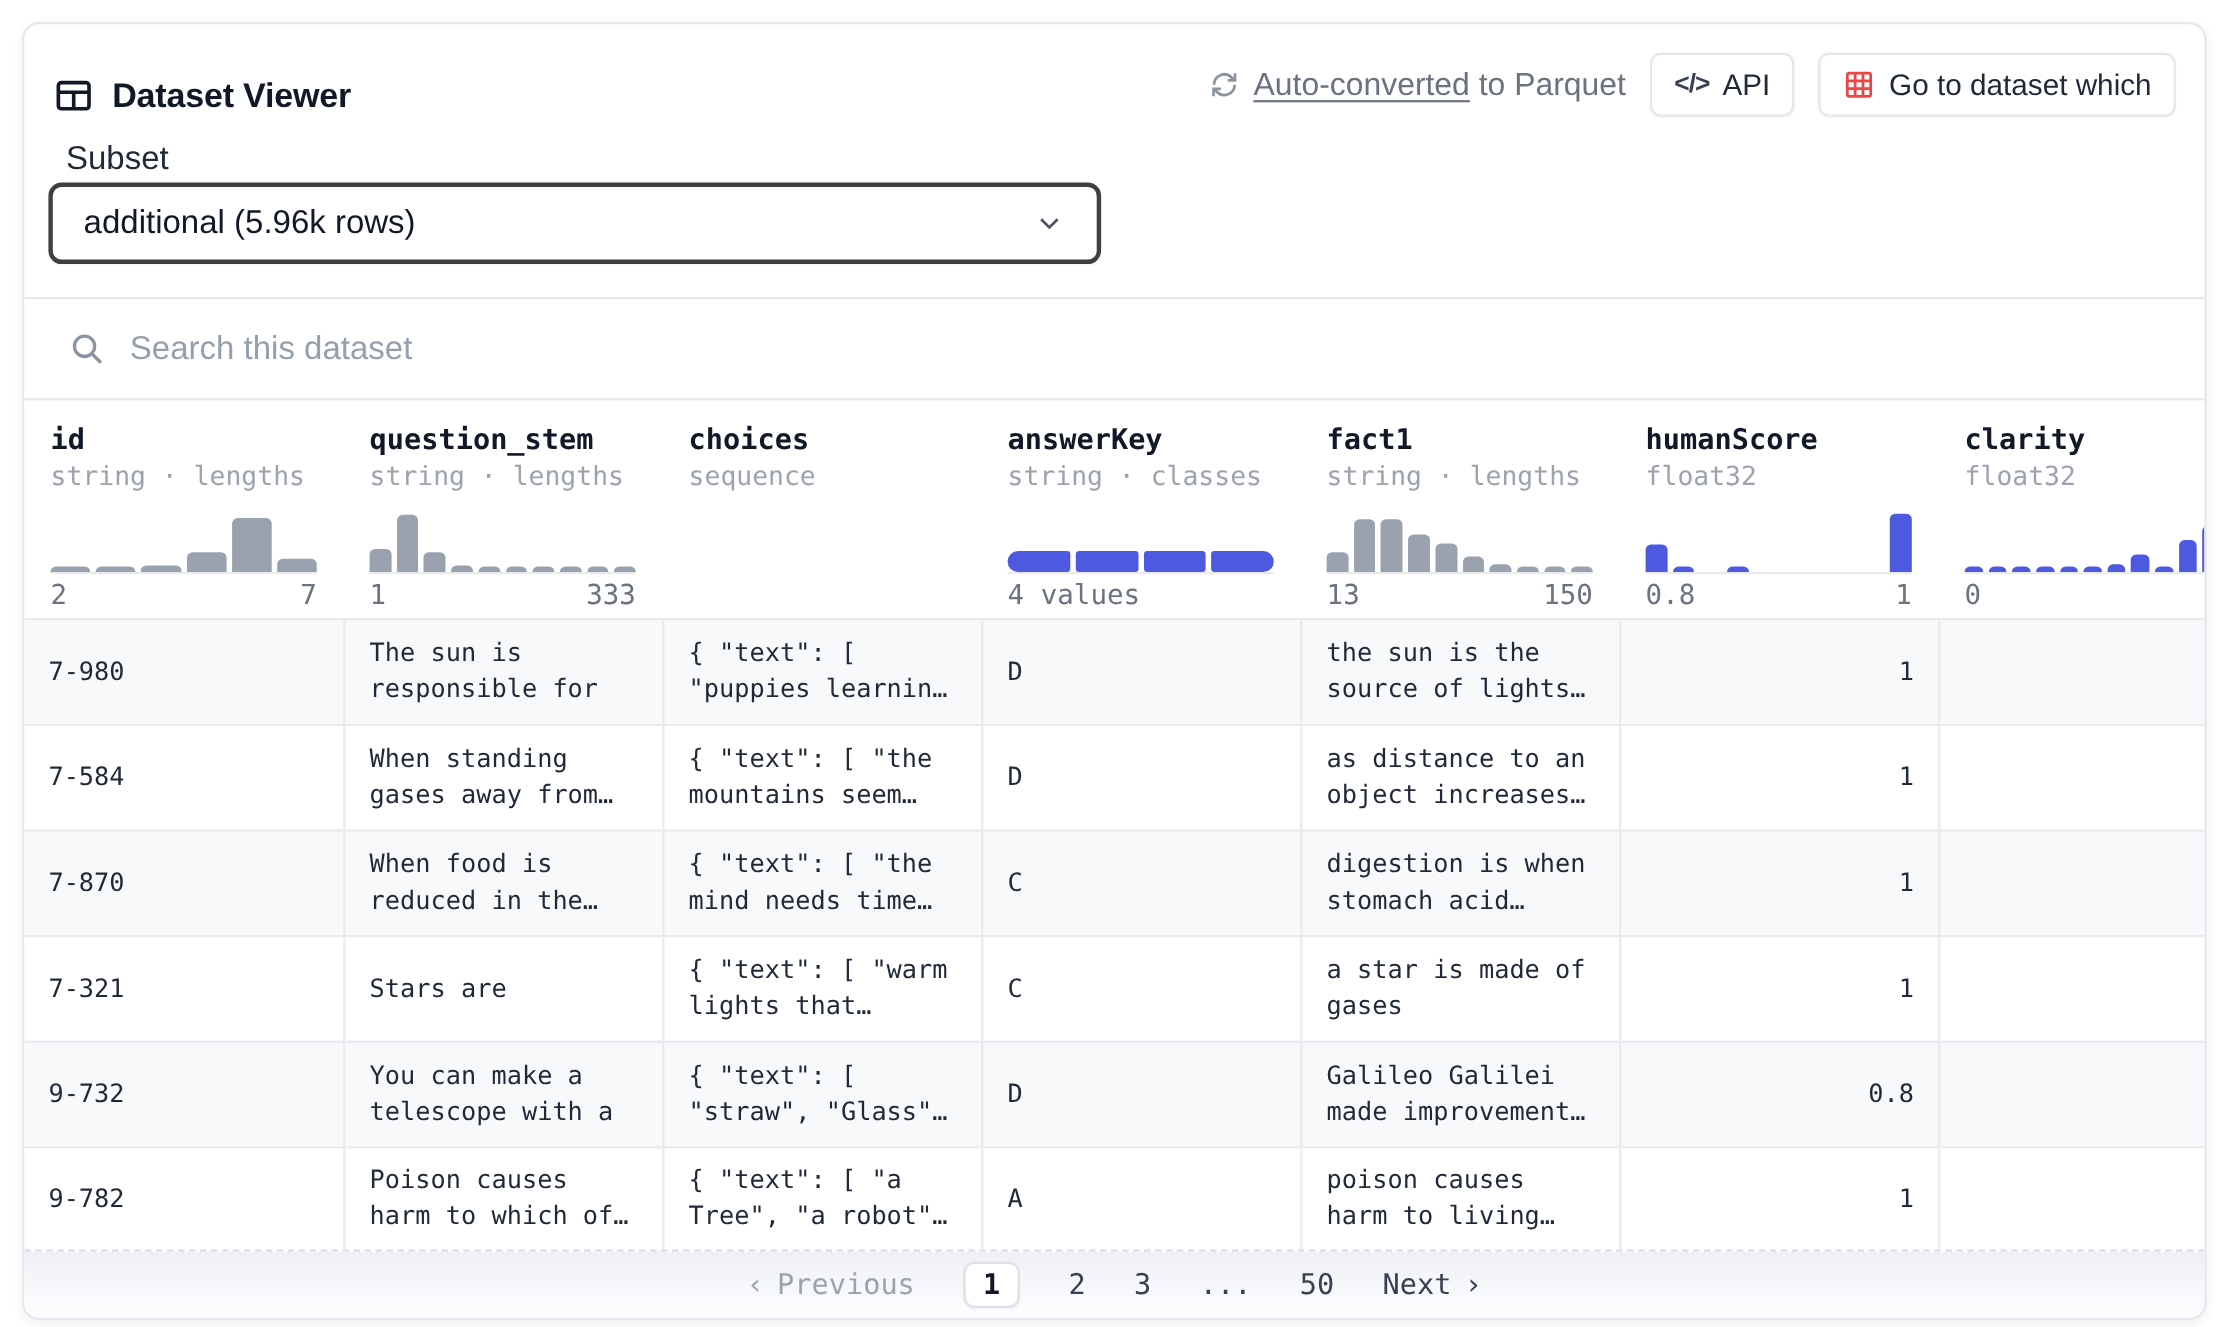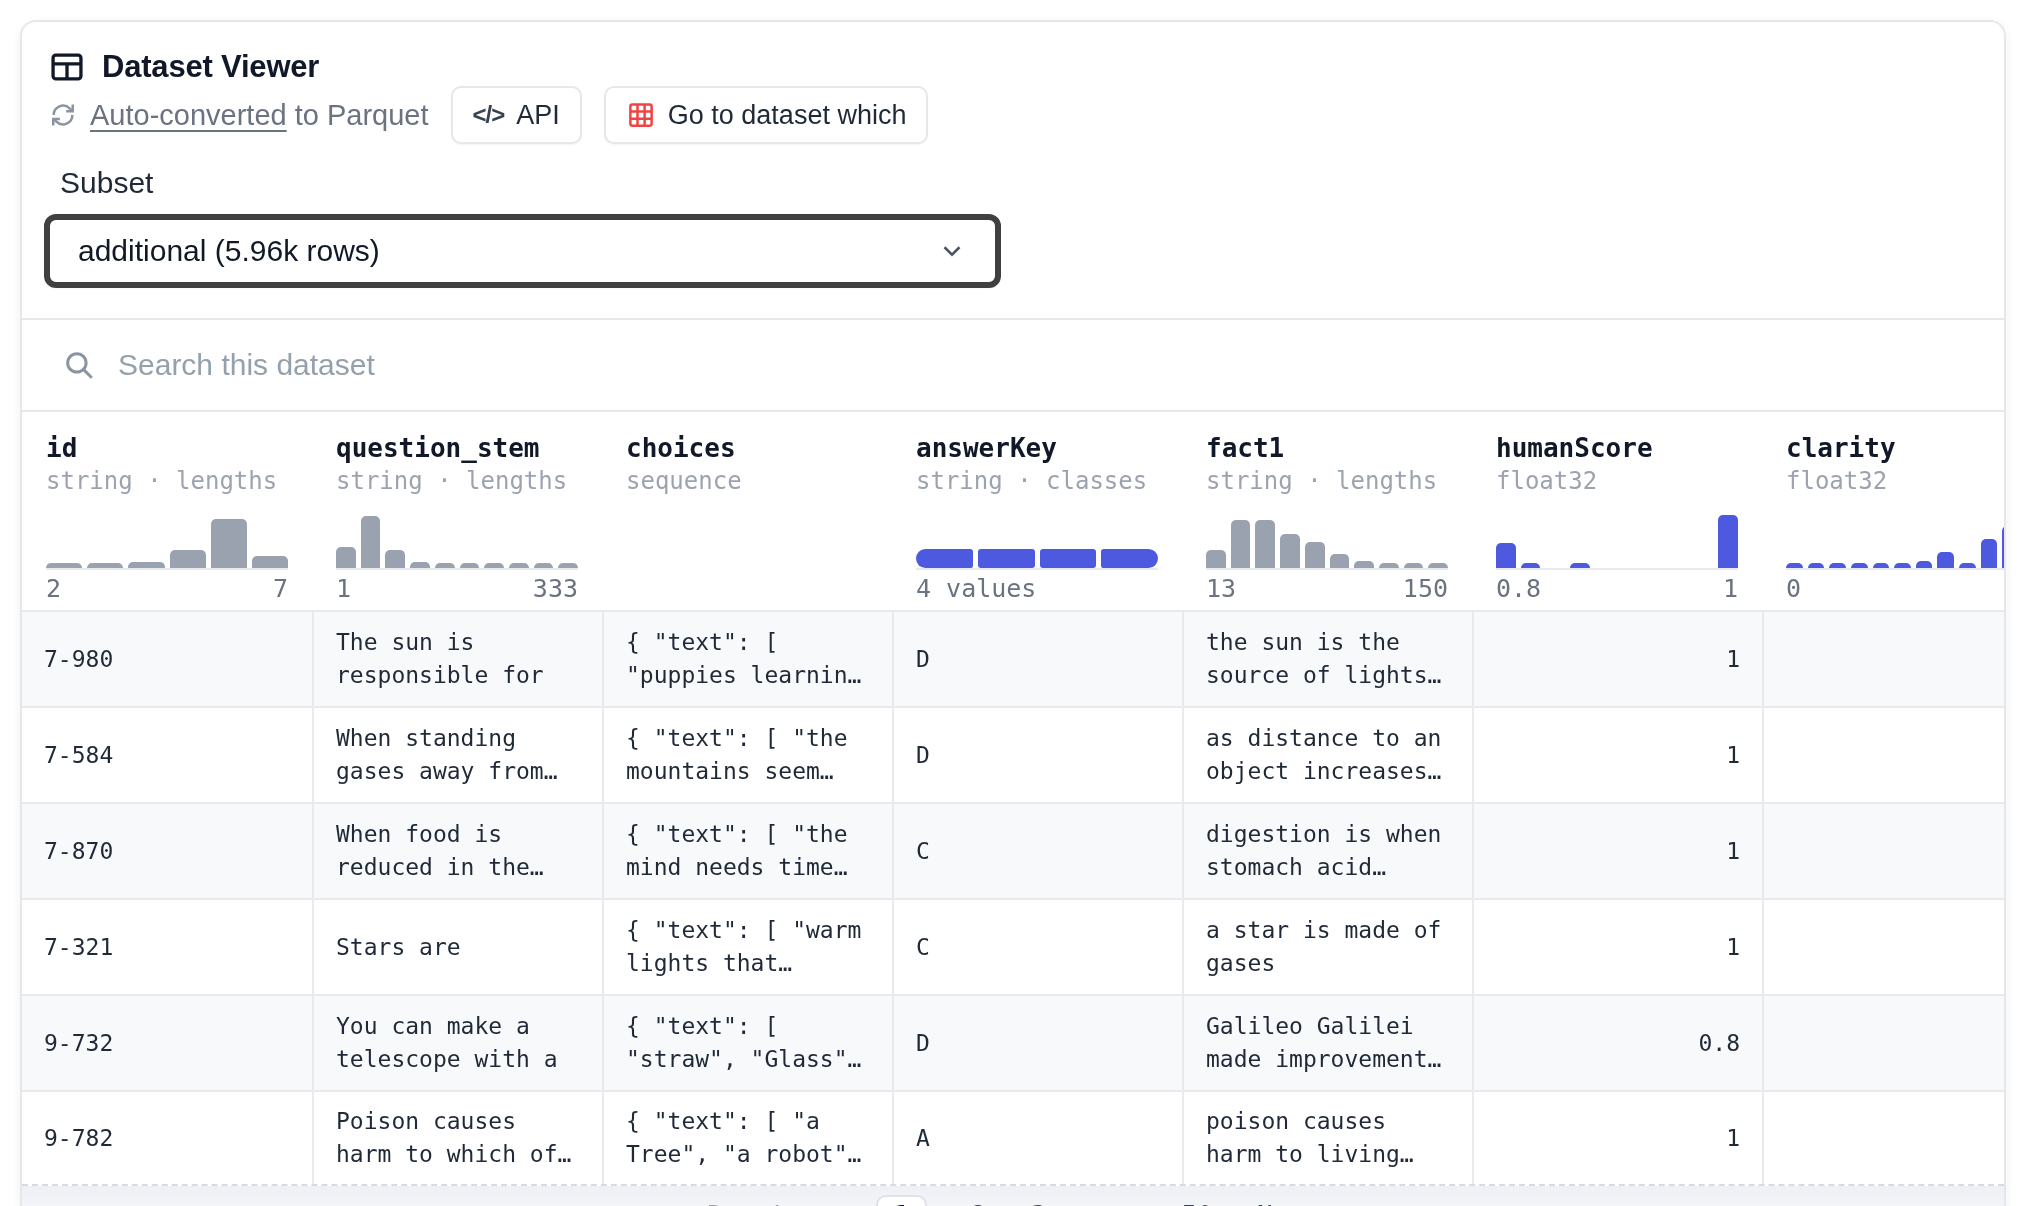--- a/index.html
+++ b/index.html
@@ -3,35 +3,35 @@
 <meta charset="utf-8">
 <style>
   * { box-sizing: border-box; margin: 0; padding: 0; }
   html,body { width: 2028px; height: 1206px; background:#ffffff; overflow:hidden;
     font-family:"Liberation Sans", sans-serif; }
   .card { position:absolute; left:20px; top:20px; width:1986px; border:2px solid #e5e7eb;
     border-radius:16px; background:#fff; overflow:hidden; box-shadow:0 3px 10px rgba(30,40,60,.07);
     display:flex; flex-direction:column; }
 
   
-  .top { display:flex; align-items:flex-start; justify-content:space-between; padding:26px 26px 8px 26px;flex-direction:column; }
+  .top { display:flex; align-items:flex-end; justify-content:space-between; padding:26px 26px 8px 26px; }
   .title-wrap { display:flex; align-items:center; gap:16px; }
   .title { font-size:31px; font-weight:bold; color:#111827; letter-spacing:-.2px; }
   .top-right { display:flex; align-items:center; gap:22px; }
   .autoconv { display:flex; align-items:center; gap:12px; color:#6b7280; font-size:29px; }
   .autoconv .lnk { text-decoration:underline; text-underline-offset:5px; }
   .btn { display:flex; align-items:center; gap:12px; height:58px; padding:0 20px; background:#fff;
     border:2px solid #e5e7eb; border-radius:10px; font-size:27px; color:#1f2937;
     box-shadow:0 1px 2px rgba(0,0,0,.05); cursor:pointer; white-space:nowrap; }
   .code-glyph { font-size:24px; color:#374151; font-weight:bold; letter-spacing:-1px; }
 
   
   .controls { display:grid; grid-template-columns:1fr 1fr; column-gap:24px; padding:6px 22px 30px 22px; }
-  .ctl-label { font-size:30px; color:#1f2937; margin:8px 0 14px 16px; }
-  .select { height:74px; border:6px solid #404040; border-radius:12px; display:flex; align-items:center;
+  .ctl-label { font-size:30px; color:#1f2937; margin:8px 0 4px 16px; }
+  .select { height:74px; border:4px solid #404040; border-radius:12px; display:flex; align-items:center;
     justify-content:space-between; padding:0 28px; font-size:30px; color:#111827; background:#fff;
     box-shadow:0 1px 2px rgba(0,0,0,.03); cursor:pointer; }
 
   .divider { border-top:2px solid #e5e7eb; }
 
   
   .search-row { display:flex; align-items:center; height:90px; padding:0 40px; gap:22px; }
   .search-input { flex:1; border:none; outline:none; font-size:30px; color:#1f2937; background:transparent;
     font-family:"Liberation Sans", sans-serif; }
   .search-input::placeholder { color:#94a0ac; }

